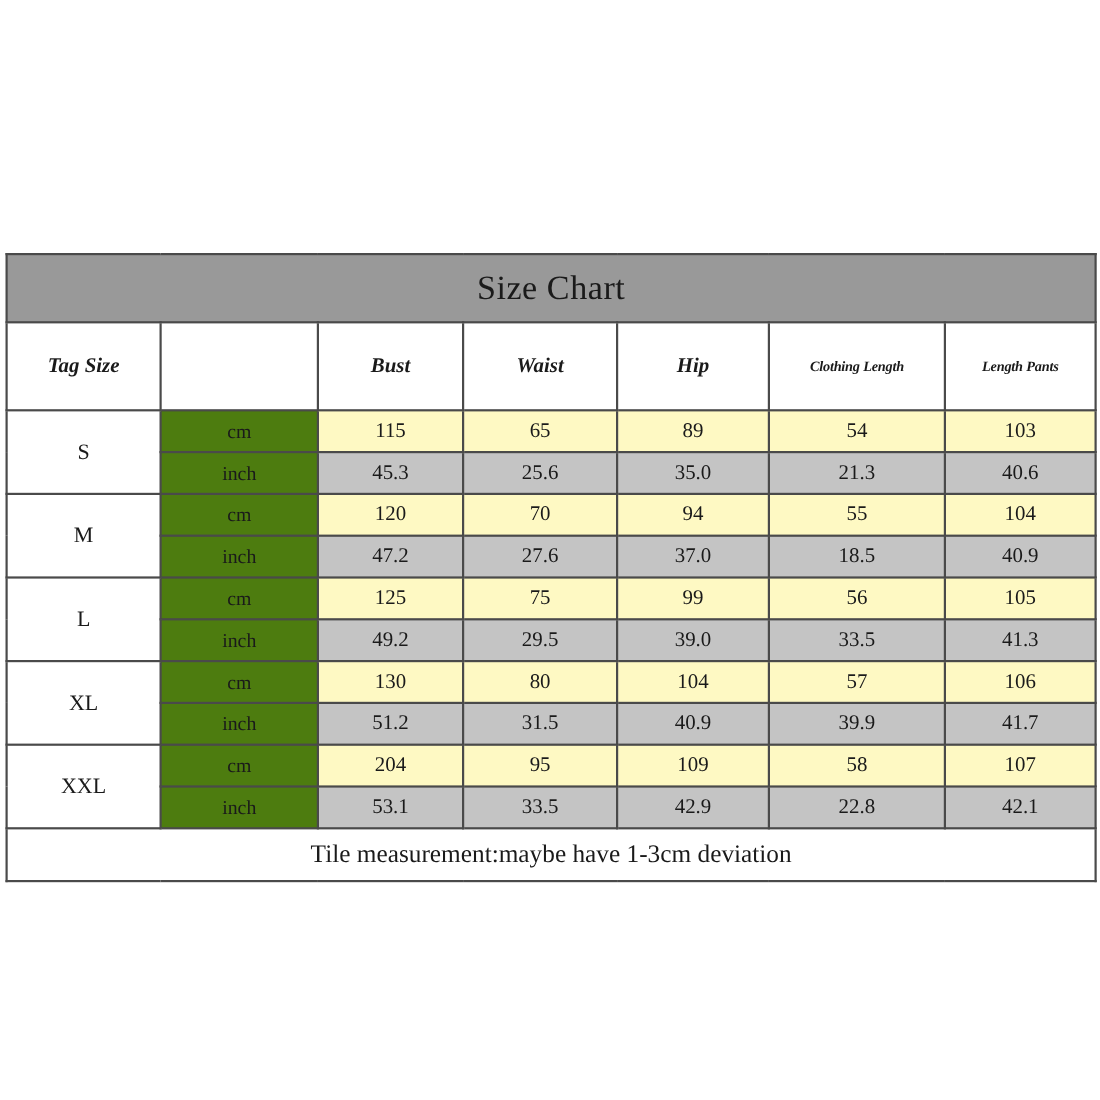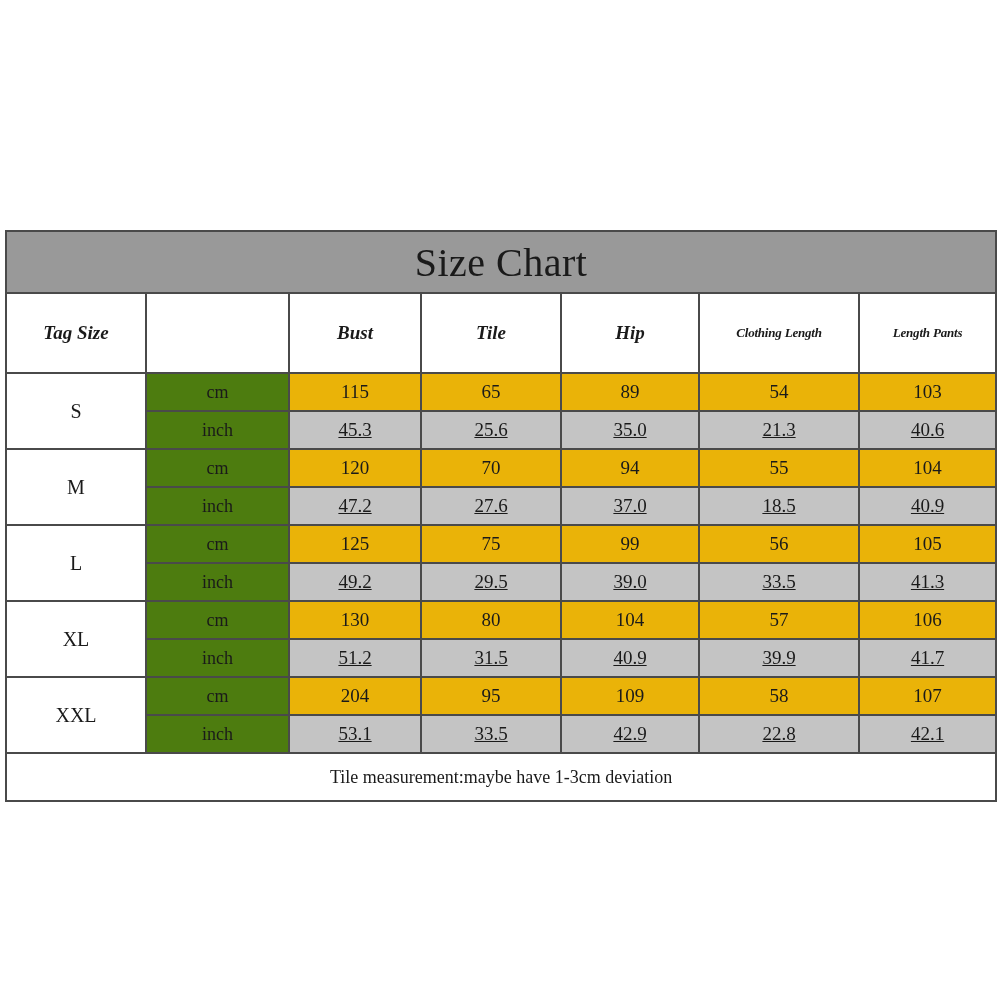--- a/index.html
+++ b/index.html
@@ -36,21 +36,21 @@
     vertical-align: middle;
     font-family: "Liberation Serif", "DejaVu Serif", serif;
     color: #1a1a1a;
     padding: 0;
   }
 
   
   td.title-band {
     background: #999999;
     height: 60px;
-    font-size: 40px;
+    font-size: 31px;
     font-weight: 400;
     letter-spacing: 0.5px;
     margin-top: 16px;
   }
 
   
   td.col-head {
     height: 78px;
     font-size: 19px;
     font-weight: bold;
@@ -71,32 +71,31 @@
   
   td.unit {
     font-size: 18px;
     background: #4d7c0f;
     height: 36px;
   }
 
   
   td.val {
     font-size: 19px;
-    background: #eab308;
+    background: #fef9c3;
     height: 36px;
   }
   td.val.shaded {
     background: #c4c4c4;
-    text-decoration: underline;
   }
 
   
   td.note {
     height: 46px;
-    font-size: 18px;
+    font-size: 23px;
     background: #ffffff;
   }
 
   
   col.c-size   { width: 140px; }
   col.c-unit   { width: 143px; }
   col.c-bust   { width: 132px; }
   col.c-waist  { width: 140px; }
   col.c-hip    { width: 138px; }
   col.c-cloth  { width: 160px; }
@@ -118,21 +117,21 @@
     </colgroup>
     <tbody>
       <tr>
         <td class="title-band" colspan="7">Size Chart</td>
       </tr>
 
       <tr>
         <td class="col-head">Tag Size</td>
         <td class="col-head"></td>
         <td class="col-head">Bust</td>
-        <td class="col-head">Tile</td>
+        <td class="col-head">Waist</td>
         <td class="col-head">Hip</td>
         <td class="col-head tight">Clothing Length</td>
         <td class="col-head tight">Length Pants</td>
       </tr>
 
       <tr>
         <td class="size-label" rowspan="2">S</td>
         <td class="unit">cm</td>
         <td class="val">115</td>
         <td class="val">65</td>

